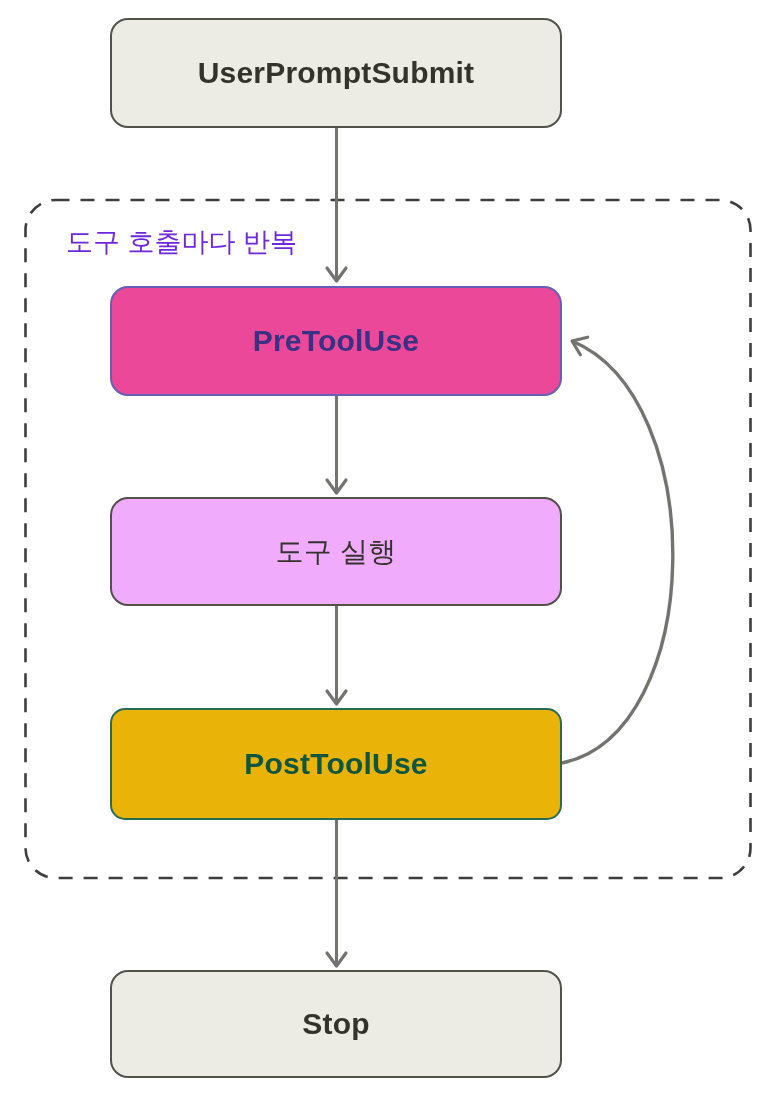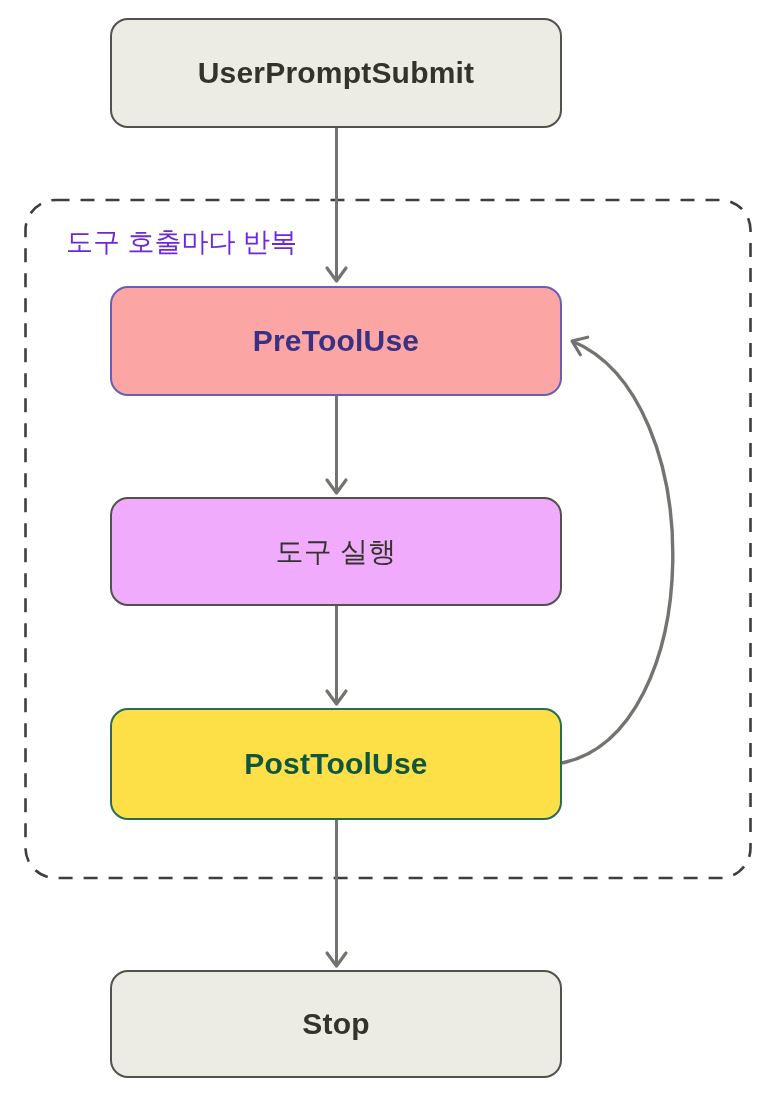--- a/index.html
+++ b/index.html
@@ -80,29 +80,29 @@
 
     <path d="M 562 763 C 706 733, 710 398, 572 341" fill="none" stroke-width="3.4" marker-end="url(#chev)" style="stroke: rgb(115, 115, 112);"></path>
   </svg>
 
   <div class="loop-label" style="color: #6d28d9;">도구 호출마다 반복</div>
 
   <div class="node node-user-prompt-submit" style="background: rgb(236, 236, 228); border-color: rgb(82, 82, 76);">
     <span class="node-label" style="color: rgb(51, 51, 44);">UserPromptSubmit</span>
   </div>
 
-  <div class="node node-pre-tool-use" style="background: #fca5a5; border-color: rgb(101, 96, 180);">
+  <div class="node node-pre-tool-use" style="background: #ec4899; border-color: rgb(101, 96, 180);">
     <span class="node-label" style="color: rgb(57, 49, 131);">PreToolUse</span>
   </div>
 
   <div class="node node-tool-execution" style="background: #f0abfc; border-color: rgb(82, 82, 76);">
     <span class="node-label korean" style="color: rgb(51, 51, 44);">도구 실행</span>
   </div>
 
-  <div class="node node-post-tool-use" style="background: #fde047; border-color: rgb(42, 107, 88);">
+  <div class="node node-post-tool-use" style="background: #eab308; border-color: rgb(42, 107, 88); border-radius: 15px;">
     <span class="node-label" style="color: rgb(14, 86, 64);">PostToolUse</span>
   </div>
 
   <div class="node node-stop" style="background: rgb(236, 236, 228); border-color: rgb(82, 82, 76);">
     <span class="node-label" style="color: rgb(51, 51, 44);">Stop</span>
   </div>
 
 </div>
 
 </body></html>

